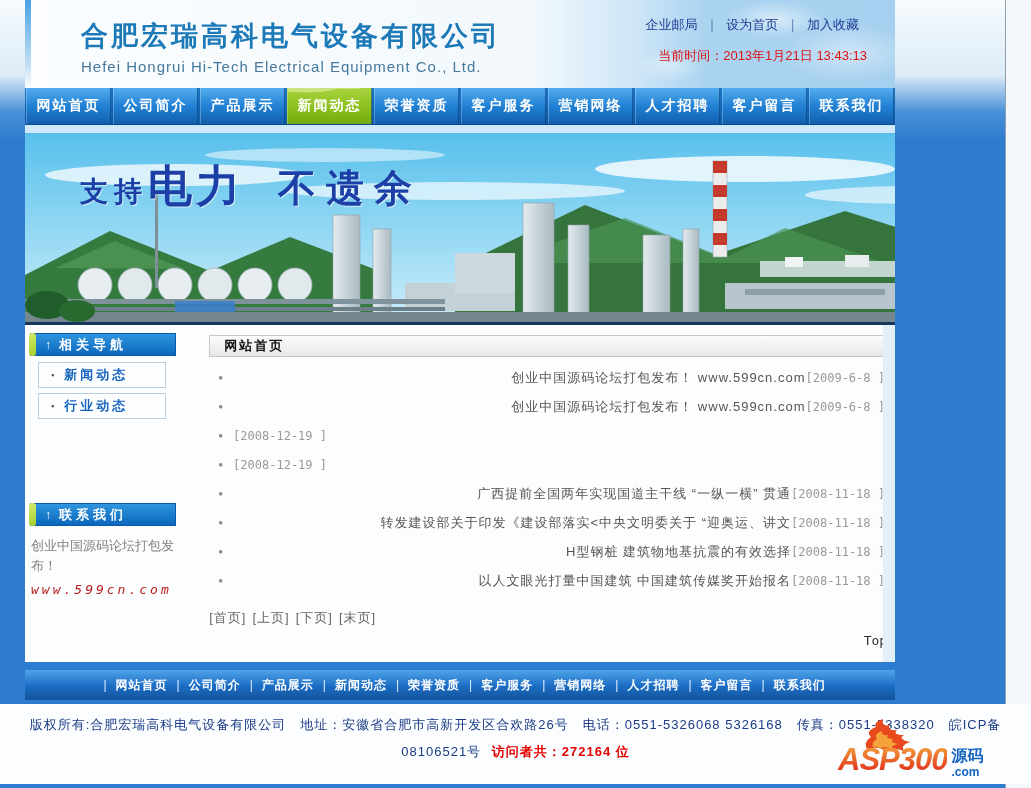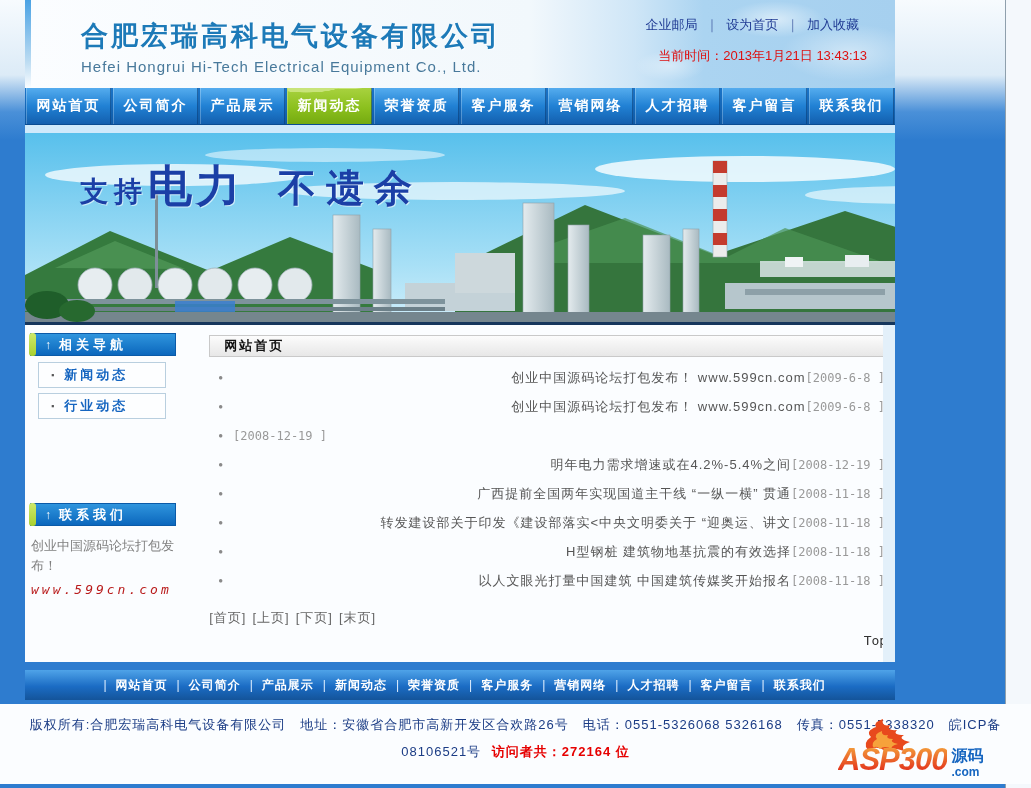--- a/index.html
+++ b/index.html
@@ -284,21 +284,20 @@
             <span class="bullet">●</span>
             <span class="ntitle">创业中国源码论坛打包发布！ www.599cn.com</span>
             <span class="ndate">[2009-6-8 ]</span>
           </div>
           <div class="news-row">
             <span class="bullet">●</span>
             <span class="ndate">[2008-12-19 ]</span>
           </div>
           <div class="news-row">
             <span class="bullet">●</span>
-            <span class="ntitle">明年电力需求增速或在4.2%-5.4%之间</span>
             <span class="ndate">[2008-12-19 ]</span>
           </div>
           <div class="news-row">
             <span class="bullet">●</span>
             <span class="ntitle">广西提前全国两年实现国道主干线 “一纵一横” 贯通</span>
             <span class="ndate">[2008-11-18 ]</span>
           </div>
           <div class="news-row">
             <span class="bullet">●</span>
             <span class="ntitle">转发建设部关于印发《建设部落实&lt;中央文明委关于 “迎奥运、讲文</span>

